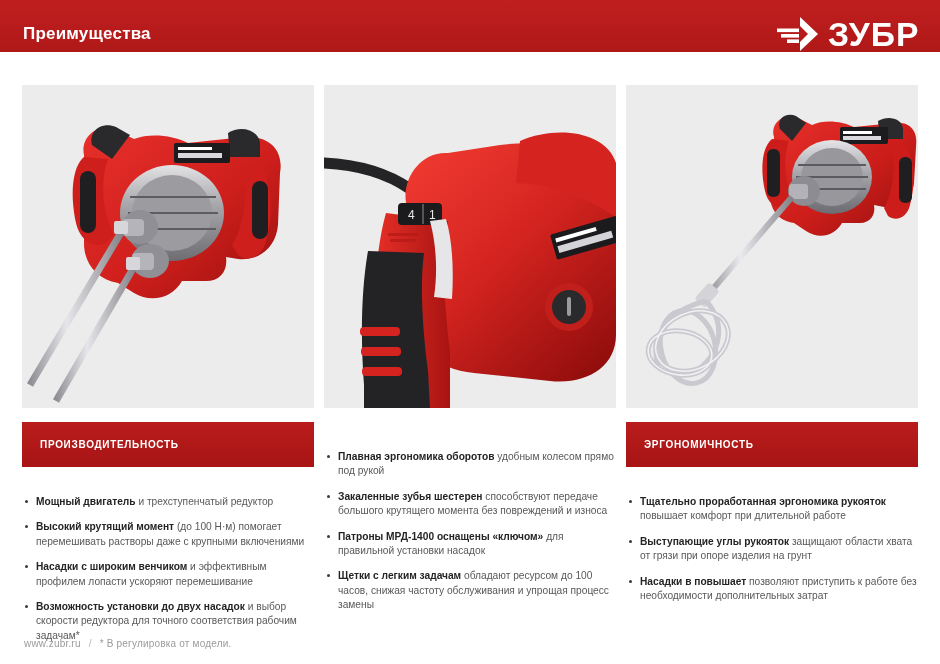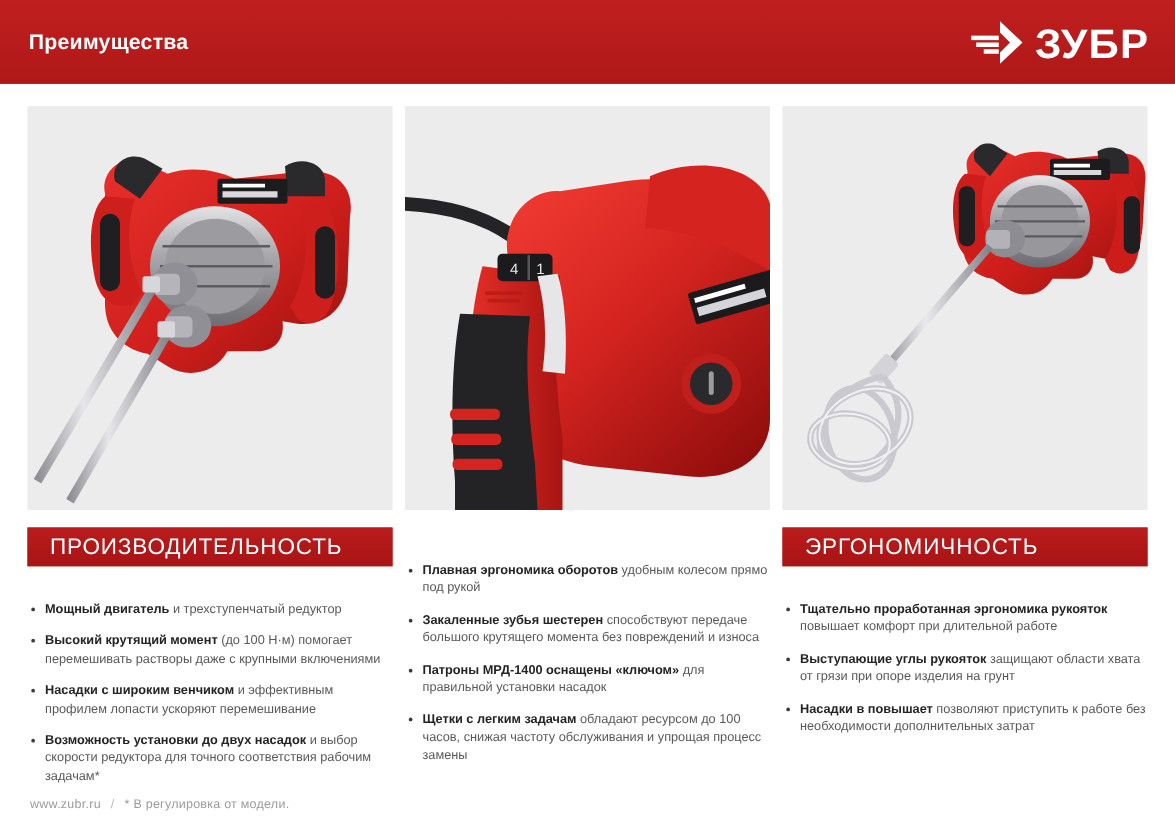--- a/index.html
+++ b/index.html
@@ -6,21 +6,21 @@
   html, body {
     width: 940px; height: 664px;
     background: #ffffff;
     font-family: "Liberation Sans", "DejaVu Sans", sans-serif;
     overflow: hidden;
   }
   .page { position: relative; width: 940px; height: 664px; background: #fff; }
 
   
   .header {
-    position: absolute; left: 0; top: 0; width: 940px; height: 67px;
+    position: absolute; left: 0; top: 0; width: 940px; height: 52px;
     background: #b81c1c;
     background-image: linear-gradient(180deg, #c01f1f 0%, #b01818 100%);
   }
   .header-title {
     position: absolute; left: 23px; top: 24px;
     color: #ffffff; font-size: 17px; font-weight: bold;
     letter-spacing: 0.2px;
   }
   .logo {
     position: absolute; right: 22px; top: 14px;
@@ -48,25 +48,25 @@
   }
   .photo svg { position: absolute; left: 0; top: 0; }
 
   
   .sections {
     position: absolute; left: 22px; top: 422px;
     width: 896px; display: flex; gap: 10px;
   }
   .sec { width: 292px; }
   .sec-head {
-    height: 31px; background: #b01818;
+    height: 45px; background: #b01818;
     background-image: linear-gradient(180deg, #ba1c1c 0%, #a81414 100%);
     display: flex; align-items: center;
     padding-left: 18px;
-    color: #ffffff; font-size: 18px; font-weight: normal;
+    color: #ffffff; font-size: 10px; font-weight: bold;
     letter-spacing: 0.7px;
   }
   .sec-body { padding-top: 28px; }
 
   ul.bullets { list-style: none; }
   ul.bullets li {
     position: relative;
     padding-left: 14px;
     margin-bottom: 11px;
     font-size: 10.2px;

